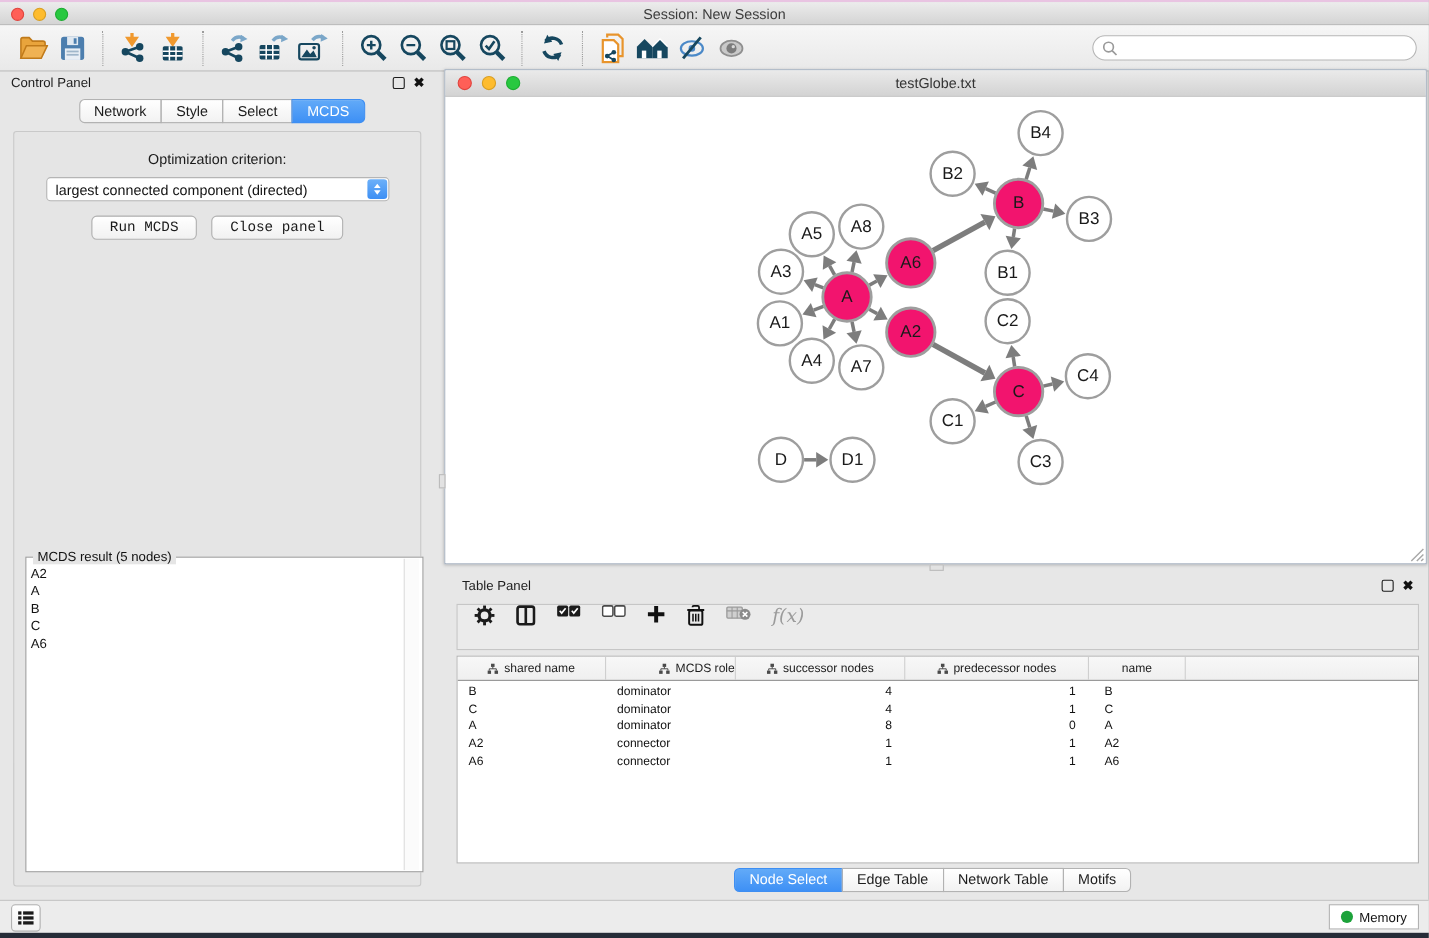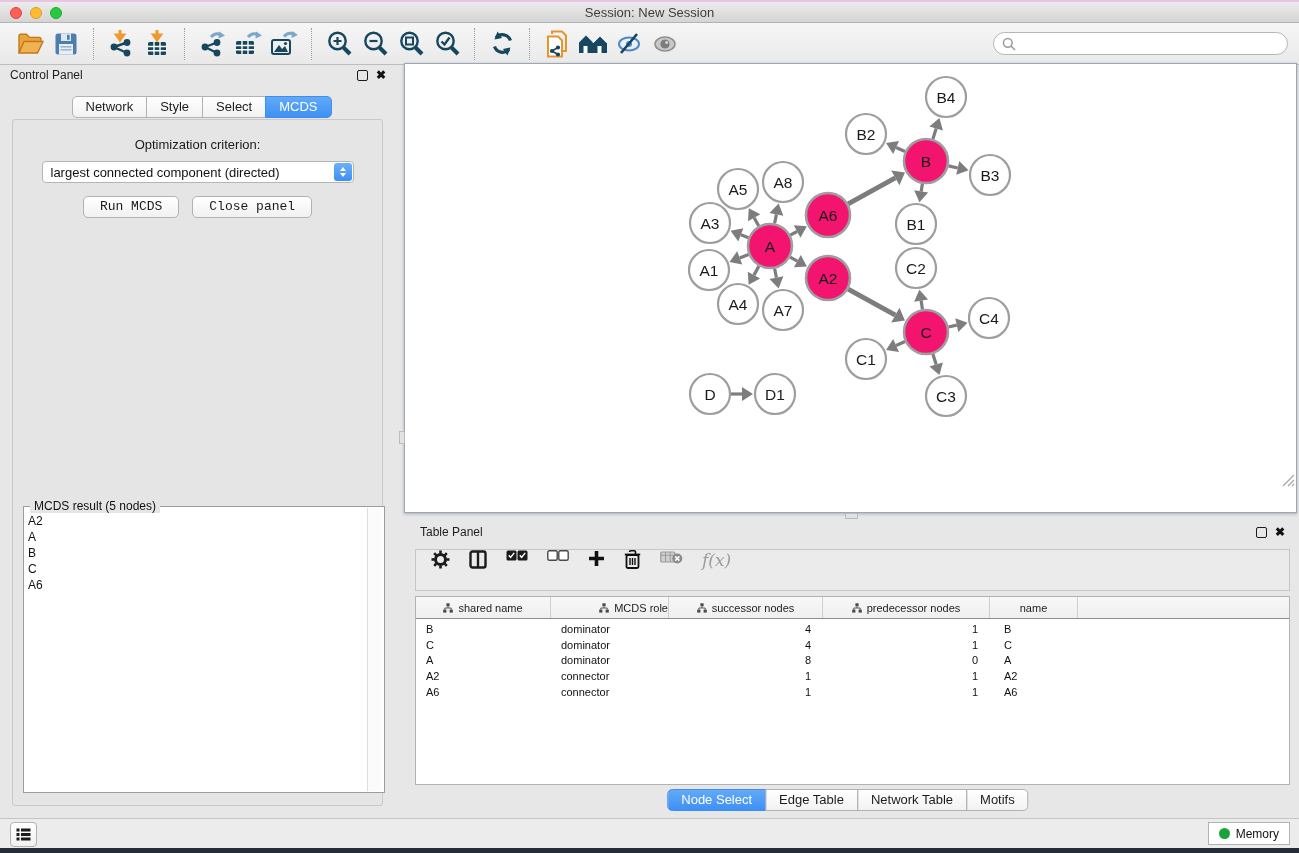--- a/index.html
+++ b/index.html
@@ -31,21 +31,21 @@
   .panel-head{font-size:12px;color:#1e1e1e;padding-left:5px;}
   .panel-icons{position:absolute;right:4px;top:1px;display:flex;gap:8px;align-items:center;}
   .ic-float{width:9px;height:9px;border:1.6px solid #1c1c1c;border-radius:2px;}
   .ic-close{font-size:12px;font-weight:bold;color:#111;line-height:12px;}
   .seg{display:flex;}
   .seg-btn{height:20px;line-height:20px;padding:0 13px;background:linear-gradient(#ffffff,#f2f2f2);
     border:1px solid #b2b2b2;margin-left:-1px;font-size:13px;color:#1c1c1c;white-space:nowrap;}
   .seg-btn:first-child{border-radius:5px 0 0 5px;margin-left:0;}
   .seg-btn:last-child{border-radius:0 5px 5px 0;}
   .seg-btn.active{background:linear-gradient(#62aaf8,#3e90f5);border-color:#3e8ef2;color:#fff;}
-  .cp-tabs{position:absolute;left:50%;transform:translateX(-50%);top:28px;padding-left:8px;}
+  .cp-tabs{position:absolute;left:50%;transform:translateX(-50%);top:22px;padding-left:8px;}
   .cp-content{position:absolute;left:7px;top:51px;width:371px;height:687px;
     background:#e5e5e5;border:1px solid #c9c9c9;border-radius:3px;box-sizing:border-box;}
   .opt-label{text-align:center;margin-top:17px;font-size:13px;color:#1b1b1b;}
   .selectbox{position:relative;margin:9px auto 0 auto;width:312px;height:22px;background:#fff;
     border:1px solid #b5b5b5;border-radius:4px;box-sizing:border-box;}
   .selectbox .sel-text{position:absolute;left:8px;top:3px;font-size:13px;color:#111;white-space:nowrap;}
   .sel-spin{position:absolute;right:1px;top:1px;width:18px;height:18px;border-radius:3px;
     background:linear-gradient(#6cb0f9,#3d8ff4);display:flex;flex-direction:column;
     align-items:center;justify-content:center;gap:2px;}
   .tri-up{width:0;height:0;border-left:3.5px solid transparent;border-right:3.5px solid transparent;
@@ -295,20 +295,28 @@
             <div>B</div>
             <div>C</div>
             <div>A6</div>
           </div>
         <div class="result-scroll"></div>
       </div>
     </div>
   </div>
 
   <div class="netframe">
+    <div class="net-title">
+      <div class="net-lights">
+        <div class="light lr" style="width:13px;height:13px;"></div>
+        <div class="light ly" style="width:13px;height:13px;"></div>
+        <div class="light lg" style="width:13px;height:13px;"></div>
+      </div>
+      <div class="title">testGlobe.txt</div>
+    </div>
     <div class="net-canvas">
       <svg id="graph-svg" width="891" height="424">
           <line x1="353.7407005957243" y1="161.94437293613393" x2="349.15464697135207" y2="153.77546491772088" stroke="#7d7d7d" stroke-width="3.2"></line>
           <polygon points="343.769764647568,144.1836432784806 355.31085249617354,150.31934953536495 342.9984414465306,157.2315803000768" fill="#7d7d7d"></polygon>
           <line x1="369.5783782586724" y1="159.46029164961277" x2="371.43102249842656" y2="150.33958154620777" stroke="#7d7d7d" stroke-width="3.2"></line>
           <polygon points="373.6206816656177,139.55972103080518 378.3497329746759,151.7449446116959 364.51231202217724,148.93421848071964" fill="#7d7d7d"></polygon>
           <line x1="343.52383930205286" y1="173.7674717324536" x2="335.8136218709676" y2="170.81188838387092" stroke="#7d7d7d" stroke-width="3.2"></line>
           <polygon points="325.5424145806451,166.87459225591394 338.34065011309275,164.21964079571845 333.28659362884247,177.4041359720234" fill="#7d7d7d"></polygon>
           <line x1="343.59698311096014" y1="190.42085910388454" x2="334.7086764060137" y2="193.91789780747" stroke="#7d7d7d" stroke-width="3.2"></line>
           <polygon points="324.47245093734244,197.94526520498002 332.12383878543,187.34810218848648 337.2935140265974,200.48769342645355" fill="#7d7d7d"></polygon>

